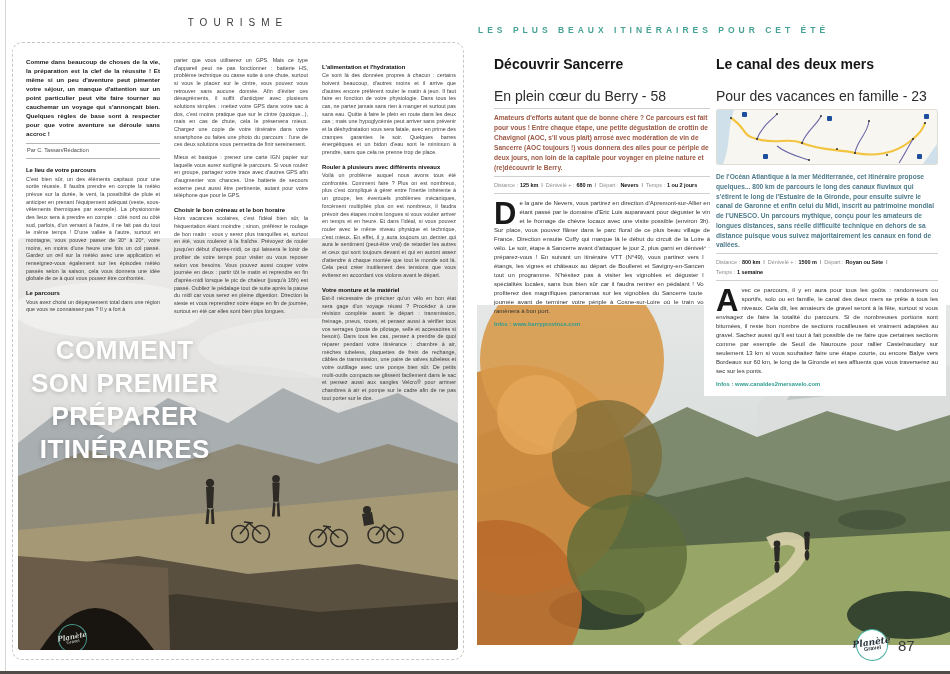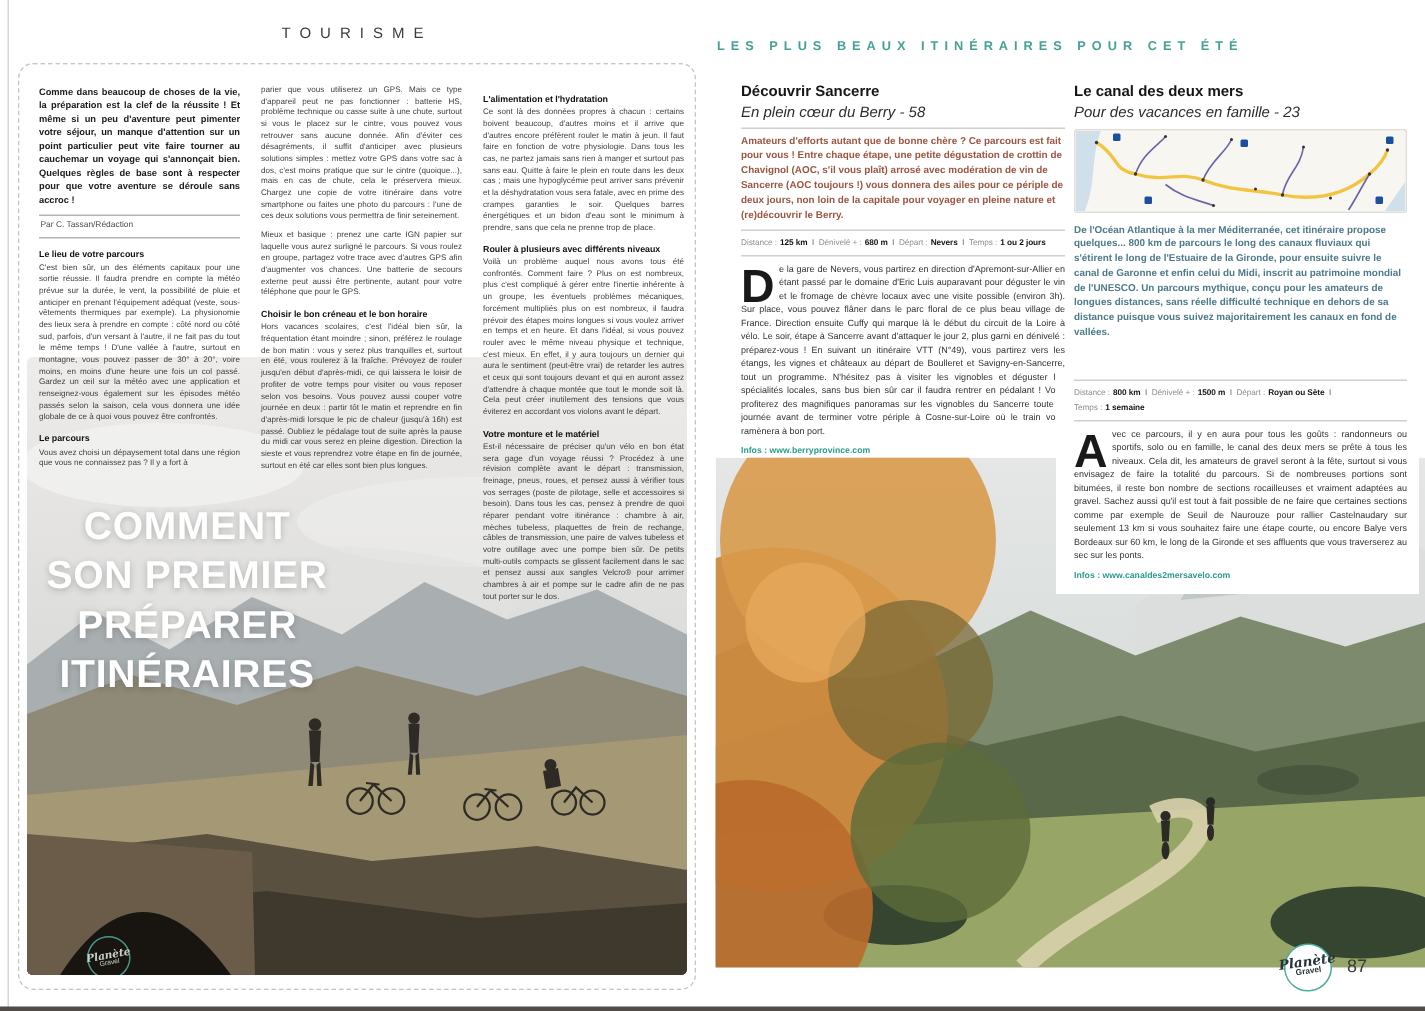--- a/index.html
+++ b/index.html
@@ -33,22 +33,22 @@
   .col{position:absolute;top:14px;width:134px;font-size:5.4px;line-height:1.42;color:#3d3d3d;
     text-align:justify;z-index:5;}
   .col1{left:13px;} .col2{left:161px;} .col3{left:309px;}
   .col p{margin:0 0 5px 0;}
   .intro{font-size:6.2px;line-height:1.46;font-weight:bold;color:#1b1b1b;margin:2px 0 5px 0;}
   .byline-box{border-top:1px solid #b4b4b4;border-bottom:1px solid #b4b4b4;padding:3px 1px;margin:2px 0 7px 0;}
   .byline{font-size:5.6px;color:#4c4c4c;}
   .ch{font-size:5.9px;font-weight:bold;color:#101010;margin:6px 0 1px 0;text-align:left;}
 
   
-  .art-title{font-size:10px;font-weight:bold;color:#161616;margin:0;line-height:1.15;}
-  .art-sub{font-size:10px;font-style:italic;color:#2c2c2c;margin:2px 0 4px 0;}
+  .art-title{font-size:14px;font-weight:bold;color:#161616;margin:0;line-height:1.15;}
+  .art-sub{font-size:14px;color:#2c2c2c;margin:16px 0 4px 0;}
   .thinrule{border-top:1px solid #d0d0ce;margin:3px 0;}
   .sancerre{position:absolute;left:494px;top:56px;width:216px;z-index:4;}
   .sancerre .intro-par{font-size:6.6px;line-height:1.5;font-weight:bold;color:#9c5743;margin:4px 0;text-align:left;}
   .inforow{font-size:5.5px;letter-spacing:-.05px;white-space:nowrap;overflow:hidden;padding:2px 0;color:#8e8e8e;}
   .il{color:#8e8e8e;margin-right:2px;}
   .iv{color:#141414;font-weight:bold;}
   .isep{color:#9a9a9a;font-weight:bold;margin:0 3px;}
   .bodytext{font-size:6px;line-height:1.5;color:#323232;text-align:justify;margin:5px 0 0 0;}
   .dropcap{float:left;font-size:31px;line-height:25px;font-weight:bold;color:#191919;margin:2px 3px 0 0;}
   .infos{font-size:5.8px;font-weight:bold;color:#2f9c8d;margin-top:5px;}
@@ -65,21 +65,21 @@
 
   .edge-tab{position:absolute;right:0;top:428px;width:7px;height:46px;background:#6b95b4;z-index:7;}
 
   
   .footer-logo{position:absolute;left:856px;top:629px;width:32px;height:32px;border:1.5px solid #49b0a0;
     border-radius:50%;display:flex;flex-direction:column;align-items:center;justify-content:center;
     transform:rotate(-8deg);background:#fff;z-index:8;box-sizing:border-box;}
   .footer-logo .l1{font-family:"DejaVu Serif",serif;font-style:italic;font-weight:bold;font-size:9px;
     color:#27323a;line-height:1;}
   .footer-logo .l2{font-size:5.5px;font-weight:bold;color:#27323a;line-height:1;margin-top:-1px;}
-  .page-number{position:absolute;left:898px;top:637px;font-size:12px;color:#3a3a3a;z-index:8;}
+  .page-number{position:absolute;left:898px;top:637px;font-size:15px;color:#3a3a3a;z-index:8;}
 </style>
 </head>
 <body>
 
 <div class="canvas">
   <div class="spine"></div>
 
   <div class="header-left">TOURISME</div>
   <div class="header-right">LES PLUS BEAUX ITINÉRAIRES POUR CET ÉTÉ</div>
 

